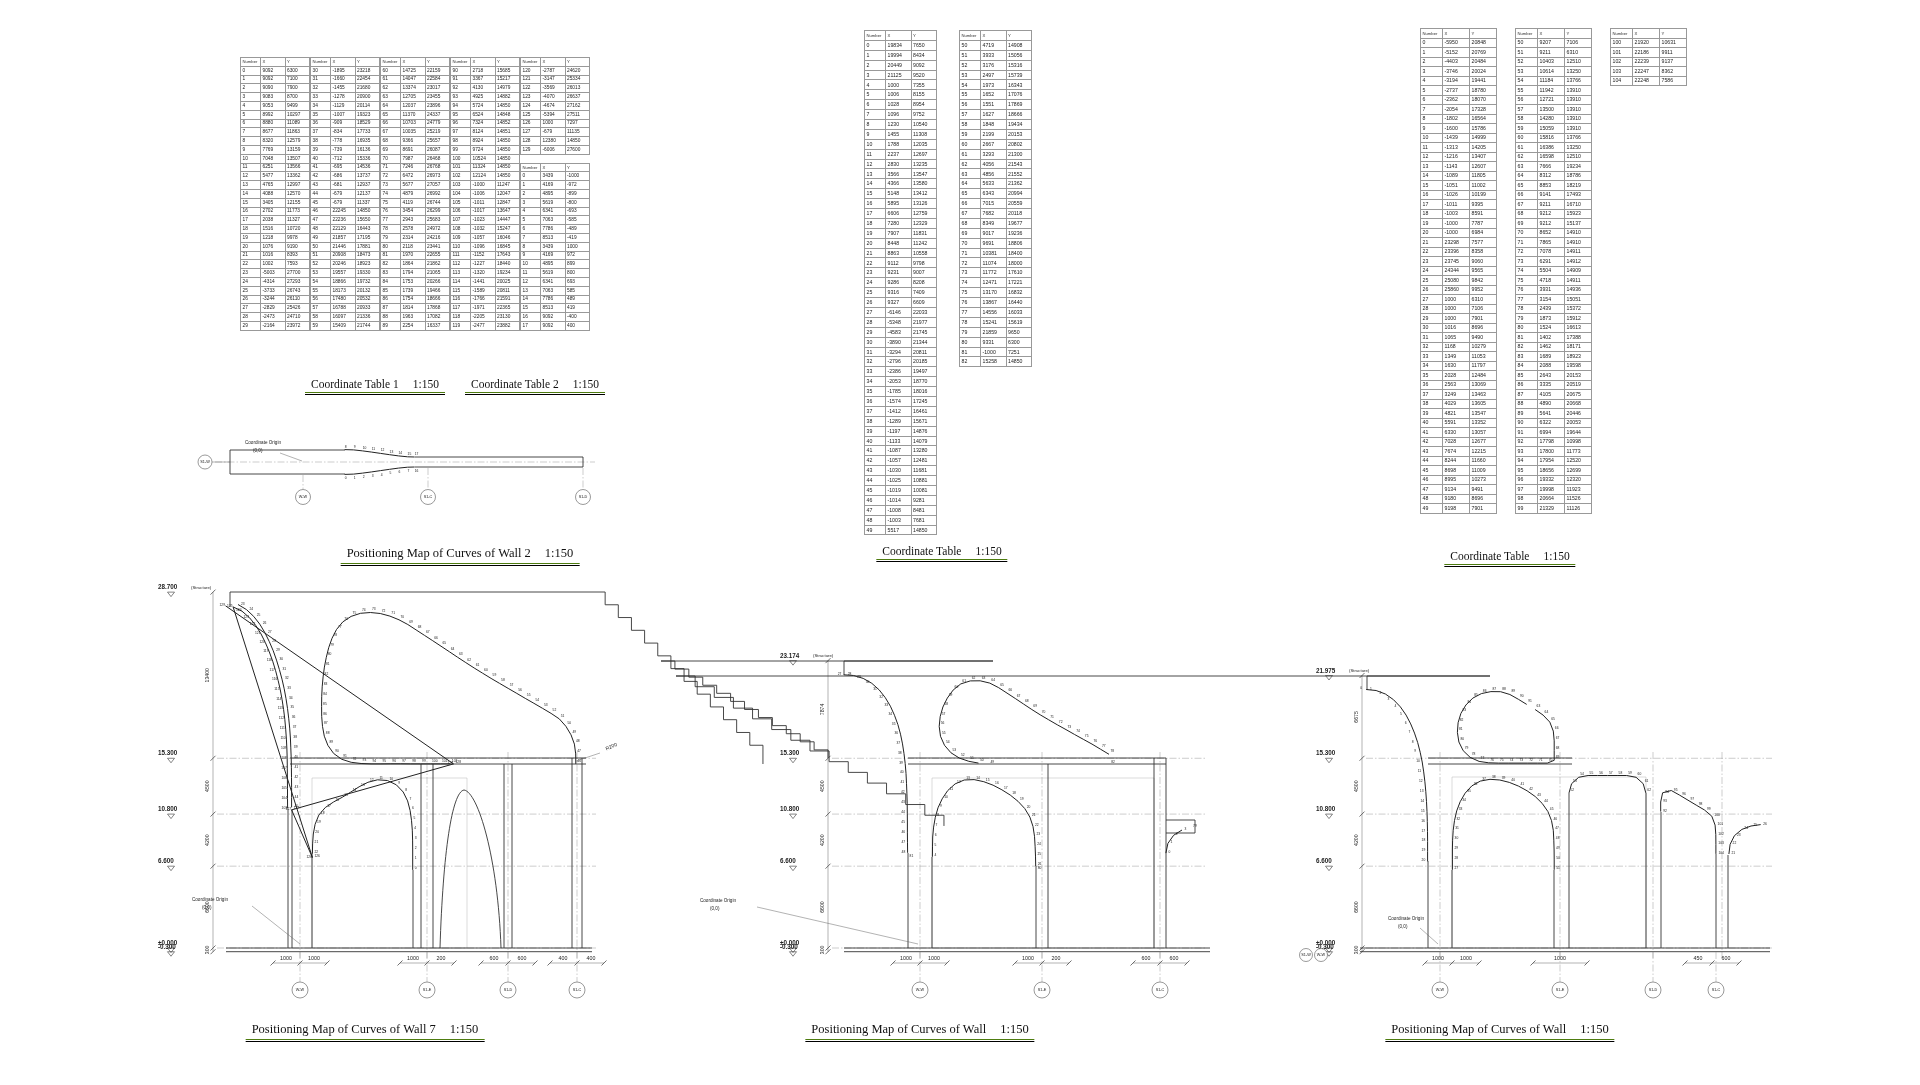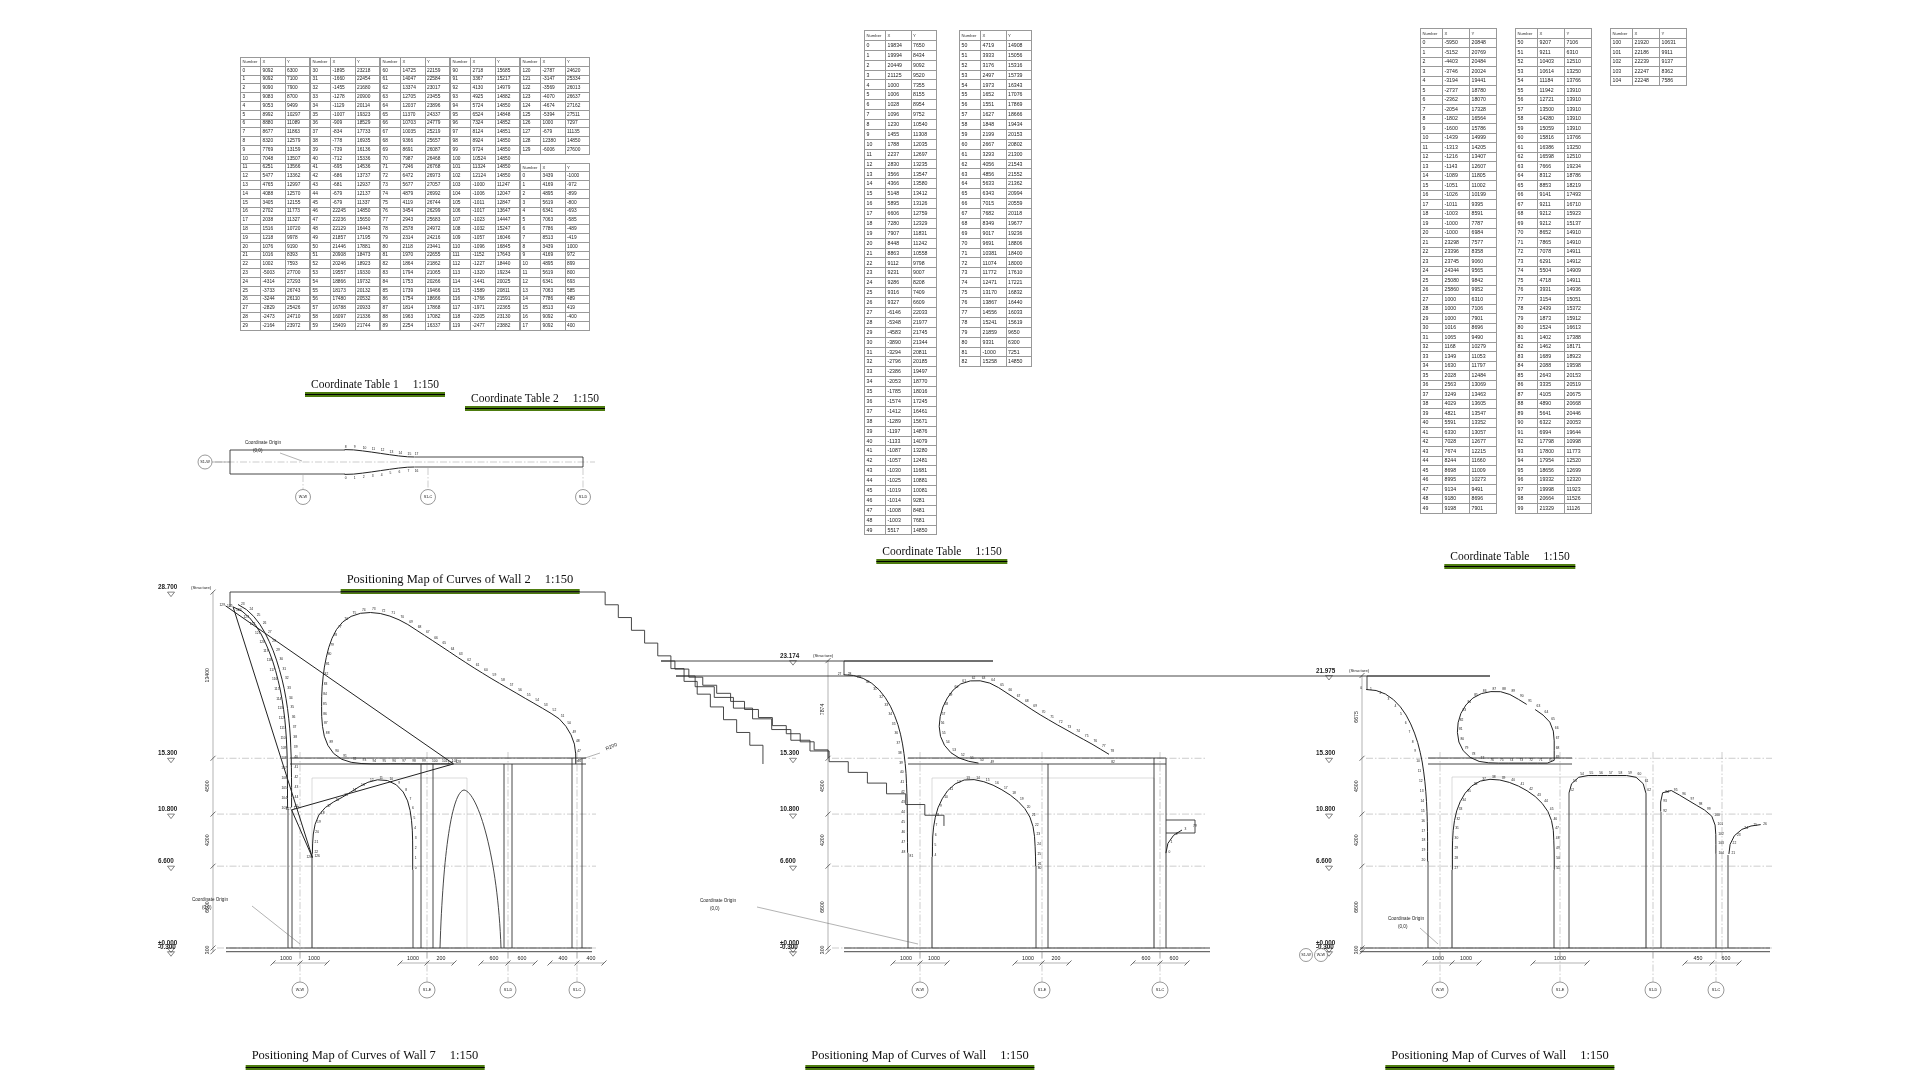--- a/index.html
+++ b/index.html
@@ -17,24 +17,24 @@
   .bm .ct td,.bm .ct th{height:8.9px;}
   .bm .ct col.n{width:21px}.bm .ct col.v{width:25.5px}
   .br table.ct{width:76px;font:5.2px/1.3 "Liberation Sans",sans-serif;margin-right:18px;}
   .br .ct td,.br .ct th{height:8.5px;}
   .br .ct col.n{width:22px}.br .ct col.v{width:27px}
   .ct th{font-size:4.2px;color:#333;}
   tr.sp td{border:none;height:8px;background:#fff;}
   
   .dtitle{position:absolute;transform:translateX(-50%);white-space:nowrap;
           font-family:"Liberation Serif",serif;color:#111;text-align:center;
-          border-bottom:5px solid #4d7c0f;padding:0 6px 2px 6px;}
+          border-bottom:1px solid #4d7c0f;padding:0 6px 2px 6px;}
   .dtitle::after{content:"";position:absolute;left:0;right:0;bottom:-3px;height:1px;background:#000;}
   .dtitle .tname{margin-right:14px;}
-  .t-lg{font-size:12.5px;margin-top:26px;}
+  .t-lg{font-size:12.5px;}
   .t-md{font-size:11.5px;}
   #dwg{position:absolute;left:0;top:0;}
   #dwg text{font-family:"Liberation Sans",sans-serif;fill:#222;}
 </style>
 </head>
 <body>
 
 <div id="root">
 
   <div id="block1" class="tblock b1" style="left:240px;top:57px">
@@ -1868,21 +1868,21 @@
             <td>22248</td>
             <td>7586</td>
           </tr>
         </tbody>
       </table>
     </div>
 
   <div class="dtitle t-md" style="left:375px;top:378px">
     <span class="tname">Coordinate Table 1</span><span class="tscale">1:150</span>
   </div>
-  <div class="dtitle t-md" style="left:535px;top:392px">
+  <div class="dtitle t-md" style="left:535px;top:378px">
     <span class="tname">Coordinate Table 2</span><span class="tscale">1:150</span>
   </div>
   <div class="dtitle t-md" style="left:942px;top:545px">
     <span class="tname">Coordinate Table</span><span class="tscale">1:150</span>
   </div>
   <div class="dtitle t-md" style="left:1510px;top:550px">
     <span class="tname">Coordinate Table</span><span class="tscale">1:150</span>
   </div>
 
   <div class="dtitle t-lg" style="left:460px;top:546px">

